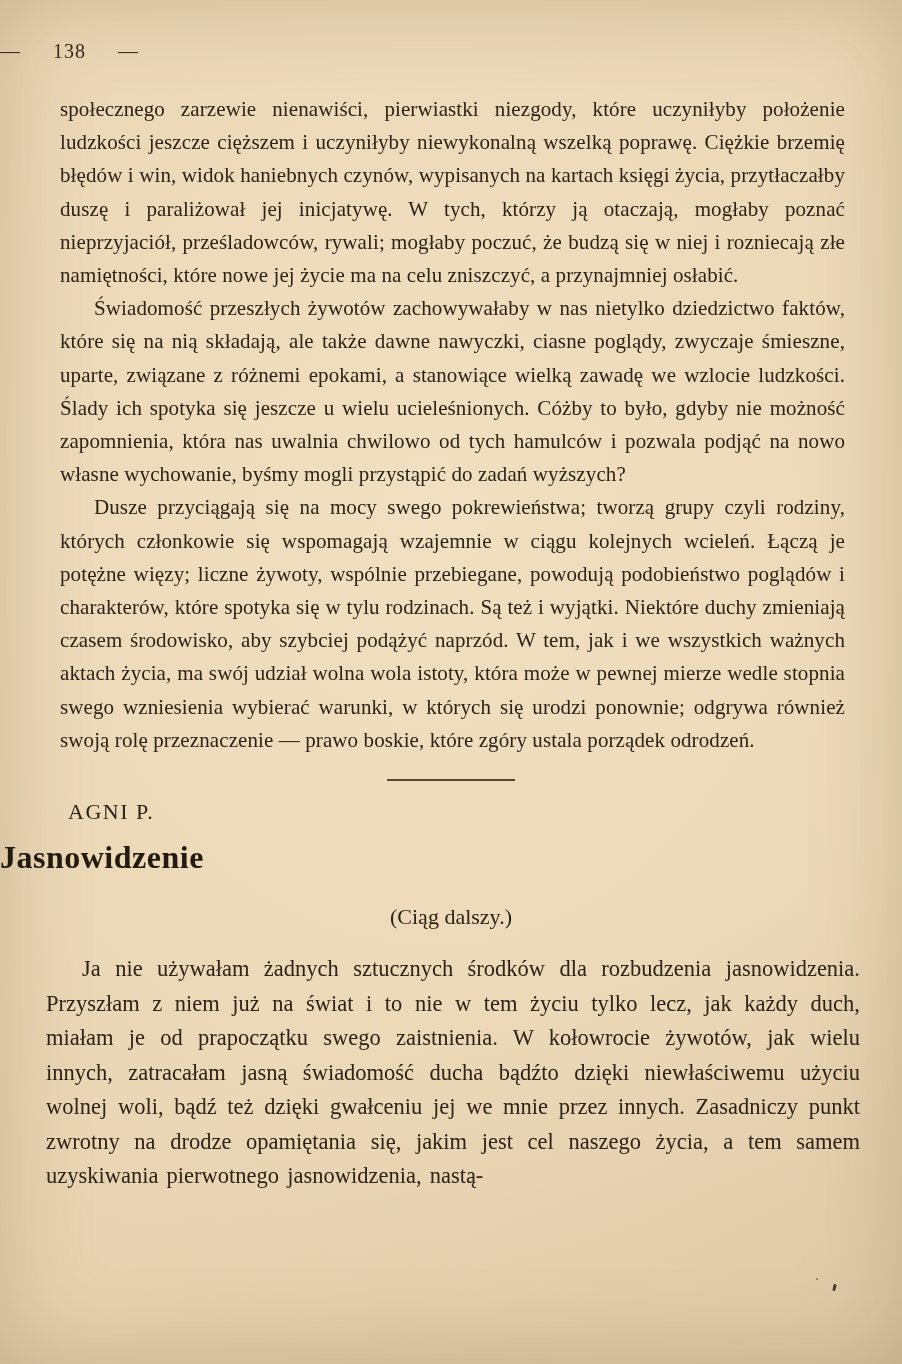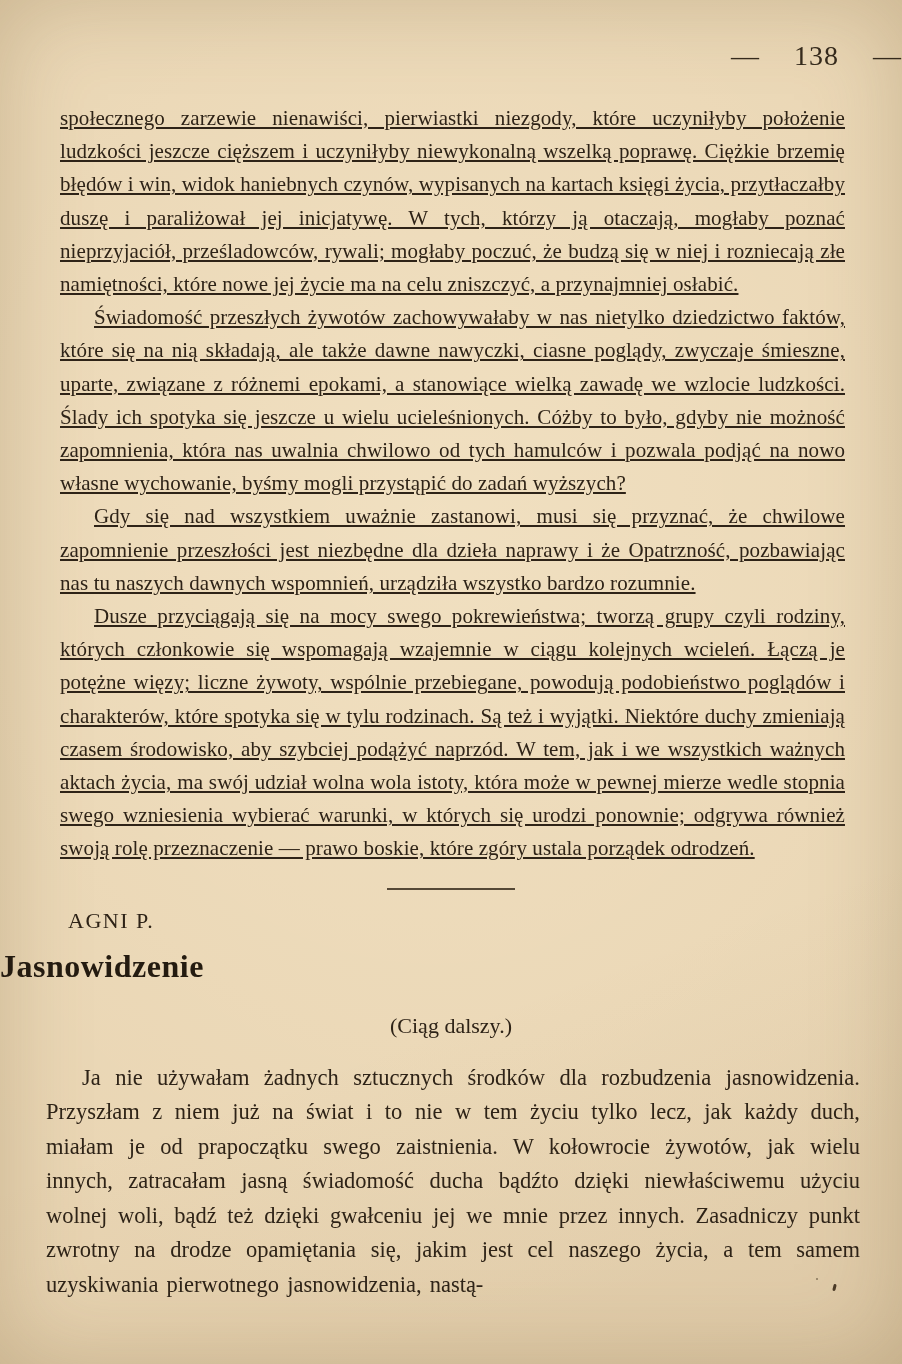--- a/index.html
+++ b/index.html
@@ -20,33 +20,32 @@
     height:1364px;
     overflow:hidden;
     background:
       radial-gradient(ellipse 130% 100% at 48% 38%, rgba(255,244,218,.35) 0%, rgba(255,244,218,0) 60%),
       linear-gradient(160deg, rgba(120,90,50,0) 70%, rgba(120,90,50,.10) 100%),
       var(--paper);
     box-shadow:inset 0 0 90px rgba(120,92,50,.28);
   }
   .page-header{
     padding-top:40px;
-    text-align:right;
-    font-size:28px;
+    text-align:left;
+    font-size:20px;
     letter-spacing:1px;
     word-spacing:26px;
     color:#352a1c;
   }
   .body-text{
     margin:30px 57px 0 60px;
     font-size:21px;
     line-height:33.2px;
     text-align:justify;
     letter-spacing:.1px;
-    text-decoration:underline;
   }
   .body-text p{text-indent:0;}
   .body-text p.indent{text-indent:34px;}
   .continuation{
     margin:2px 62px 0 0;
     text-align:right;
     font-size:21px;
   }
   .divider{
     width:128px;
@@ -95,21 +94,20 @@
 
 <div class="page">
 
   <div class="page-header">
     <span>— 138 —</span>
   </div>
 
   <div class="body-text">
       <p>społecznego zarzewie nienawiści, pierwiastki niezgody, które uczyniłyby położenie ludzkości jeszcze cięższem i uczyniłyby niewykonalną wszelką poprawę. Ciężkie brzemię błędów i win, widok haniebnych czynów, wypisanych na kartach księgi życia, przytłaczałby duszę i paraliżował jej inicjatywę. W tych, którzy ją otaczają, mogłaby poznać nieprzyjaciół, prześladowców, rywali; mogłaby poczuć, że budzą się w niej i rozniecają złe namiętności, które nowe jej życie ma na celu zniszczyć, a przynajmniej osłabić.</p>
       <p class="indent">Świadomość przeszłych żywotów zachowywałaby w nas nietylko dziedzictwo faktów, które się na nią składają, ale także dawne nawyczki, ciasne poglądy, zwyczaje śmieszne, uparte, związane z różnemi epokami, a stanowiące wielką zawadę we wzlocie ludzkości. Ślady ich spotyka się jeszcze u wielu ucieleśnionych. Cóżby to było, gdyby nie możność zapomnienia, która nas uwalnia chwilowo od tych hamulców i pozwala podjąć na nowo własne wychowanie, byśmy mogli przystąpić do zadań wyższych?</p>
-      <p class="indent">Gdy się nad wszystkiem uważnie zastanowi, musi się przyznać, że chwilowe zapomnienie przeszłości jest niezbędne dla dzieła naprawy i że Opatrzność, pozbawiając nas tu naszych dawnych wspomnień, urządziła wszystko bardzo rozumnie.</p>
       <p class="indent">Dusze przyciągają się na mocy swego pokrewieństwa; tworzą grupy czyli rodziny, których członkowie się wspomagają wzajemnie w ciągu kolejnych wcieleń. Łączą je potężne więzy; liczne żywoty, wspólnie przebiegane, powodują podobieństwo poglądów i charakterów, które spotyka się w tylu rodzinach. Są też i wyjątki. Niektóre duchy zmieniają czasem środowisko, aby szybciej podążyć naprzód. W tem, jak i we wszystkich ważnych aktach życia, ma swój udział wolna wola istoty, która może w pewnej mierze wedle stopnia swego wzniesienia wybierać warunki, w których się urodzi ponownie; odgrywa również swoją rolę przeznaczenie — prawo boskie, które zgóry ustala porządek odrodzeń.</p>
     </div>
 
 
   <hr class="divider">
 
   <div class="author">AGNI P.</div>
 
   <h1 class="section-title">Jasnowidzenie</h1>
 

